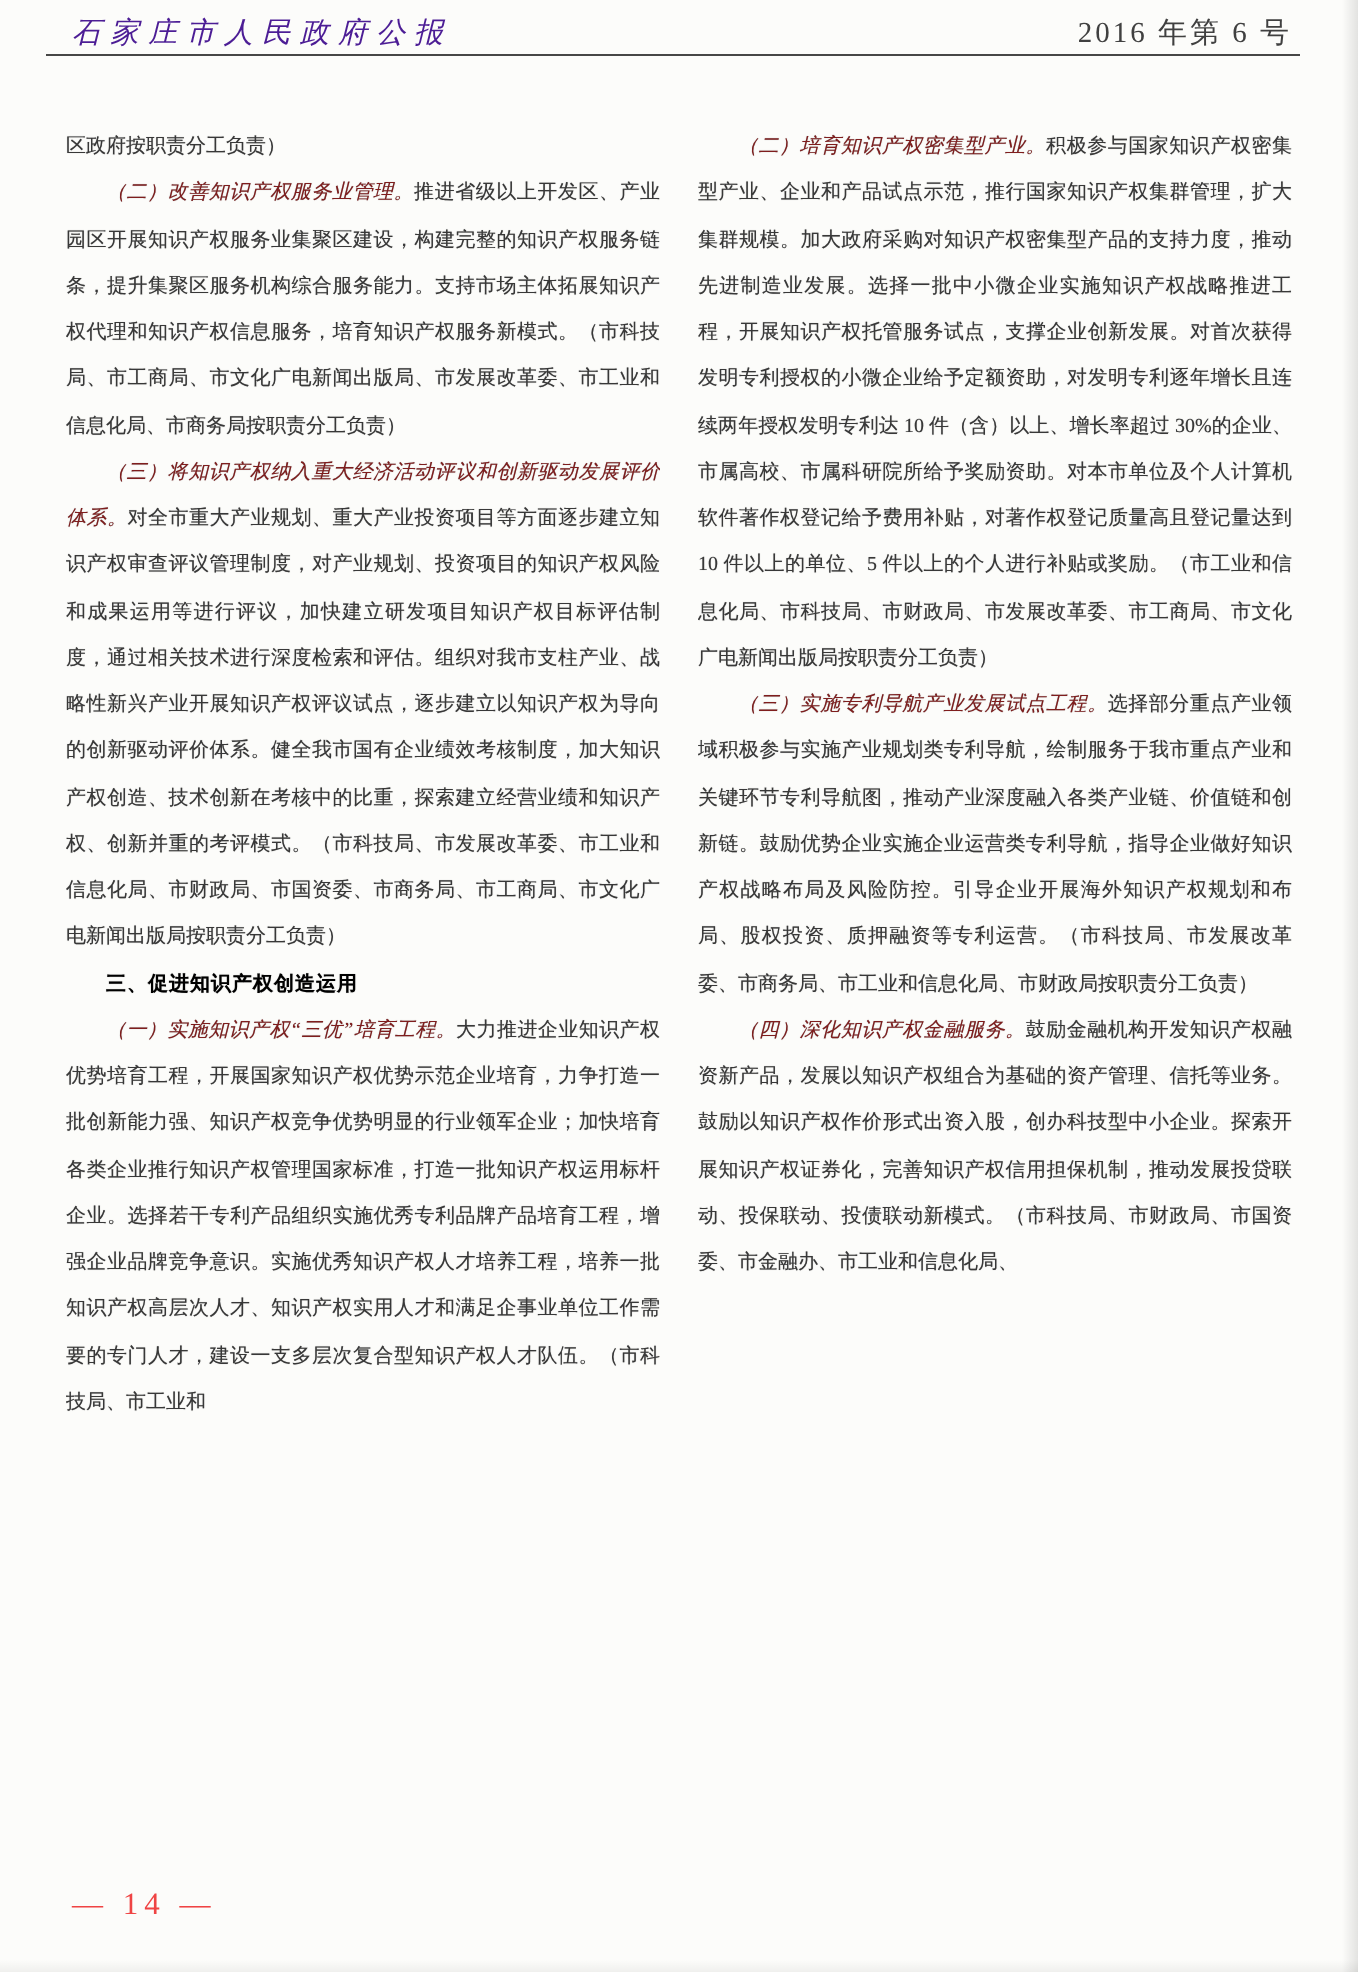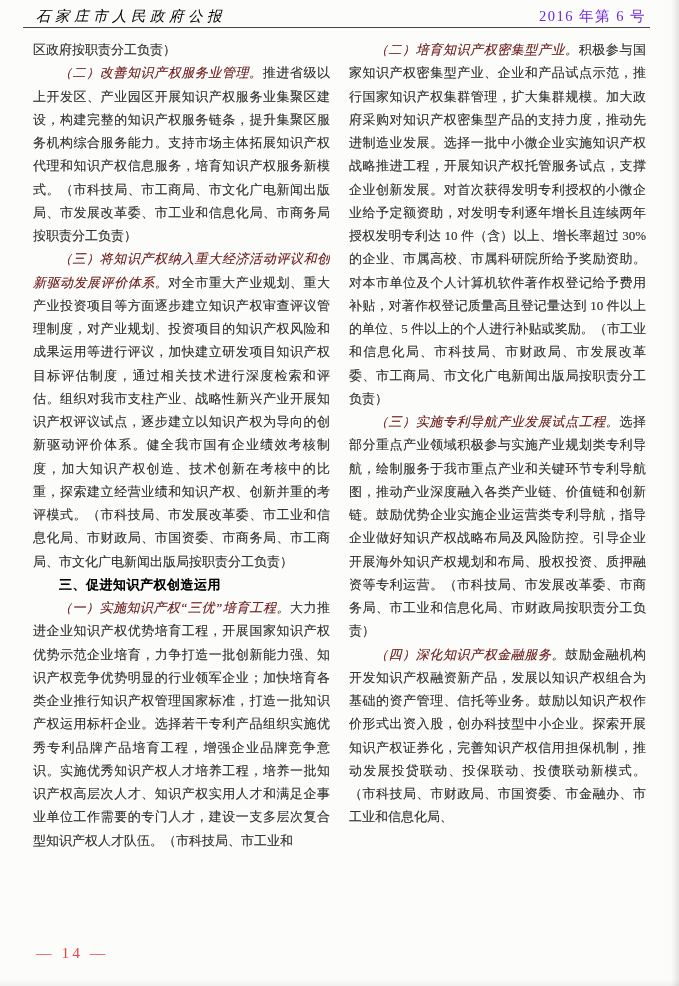--- a/index.html
+++ b/index.html
@@ -23,25 +23,25 @@
     left: 36px;
     right: 33px;
     display: flex;
     justify-content: space-between;
     align-items: baseline;
     font-size: 14.5px;
   }
   .pub-title {
     font-style: italic;
     letter-spacing: 4.5px;
-    color: #000000;
+    color: #4c1d95;
   }
   .issue-no {
     letter-spacing: 1.5px;
-    color: #6d28d9;
+    color: #404040;
   }
   .header-rule {
     position: absolute;
     top: 27px;
     left: 23px;
     right: 29px;
     border-top: 1.7px solid #474747;
   }
   
   .columns {
@@ -51,25 +51,26 @@
     width: 613px;
     height: 908px;
     display: flex;
     gap: 19px;
     overflow: hidden;
   }
   .col {
     width: 297px;
     height: 100%;
     overflow: hidden;
-    font-size: 13px;
+    font-size: 10px;
     line-height: 23.25px;
     text-align: justify;
     text-justify: inter-ideograph;
     text-shadow: 0 0 0.4px rgba(56,56,56,0.55);
+    margin-top: 24px;
   }
   .col p { margin: 0; padding: 0; }
   .para { text-indent: 2em; }
   .cont { text-indent: 0; }
   .kai {
     font-style: italic;
     color: #7f1d1d;
   }
   .heading {
     font-family: "Liberation Sans", sans-serif;

